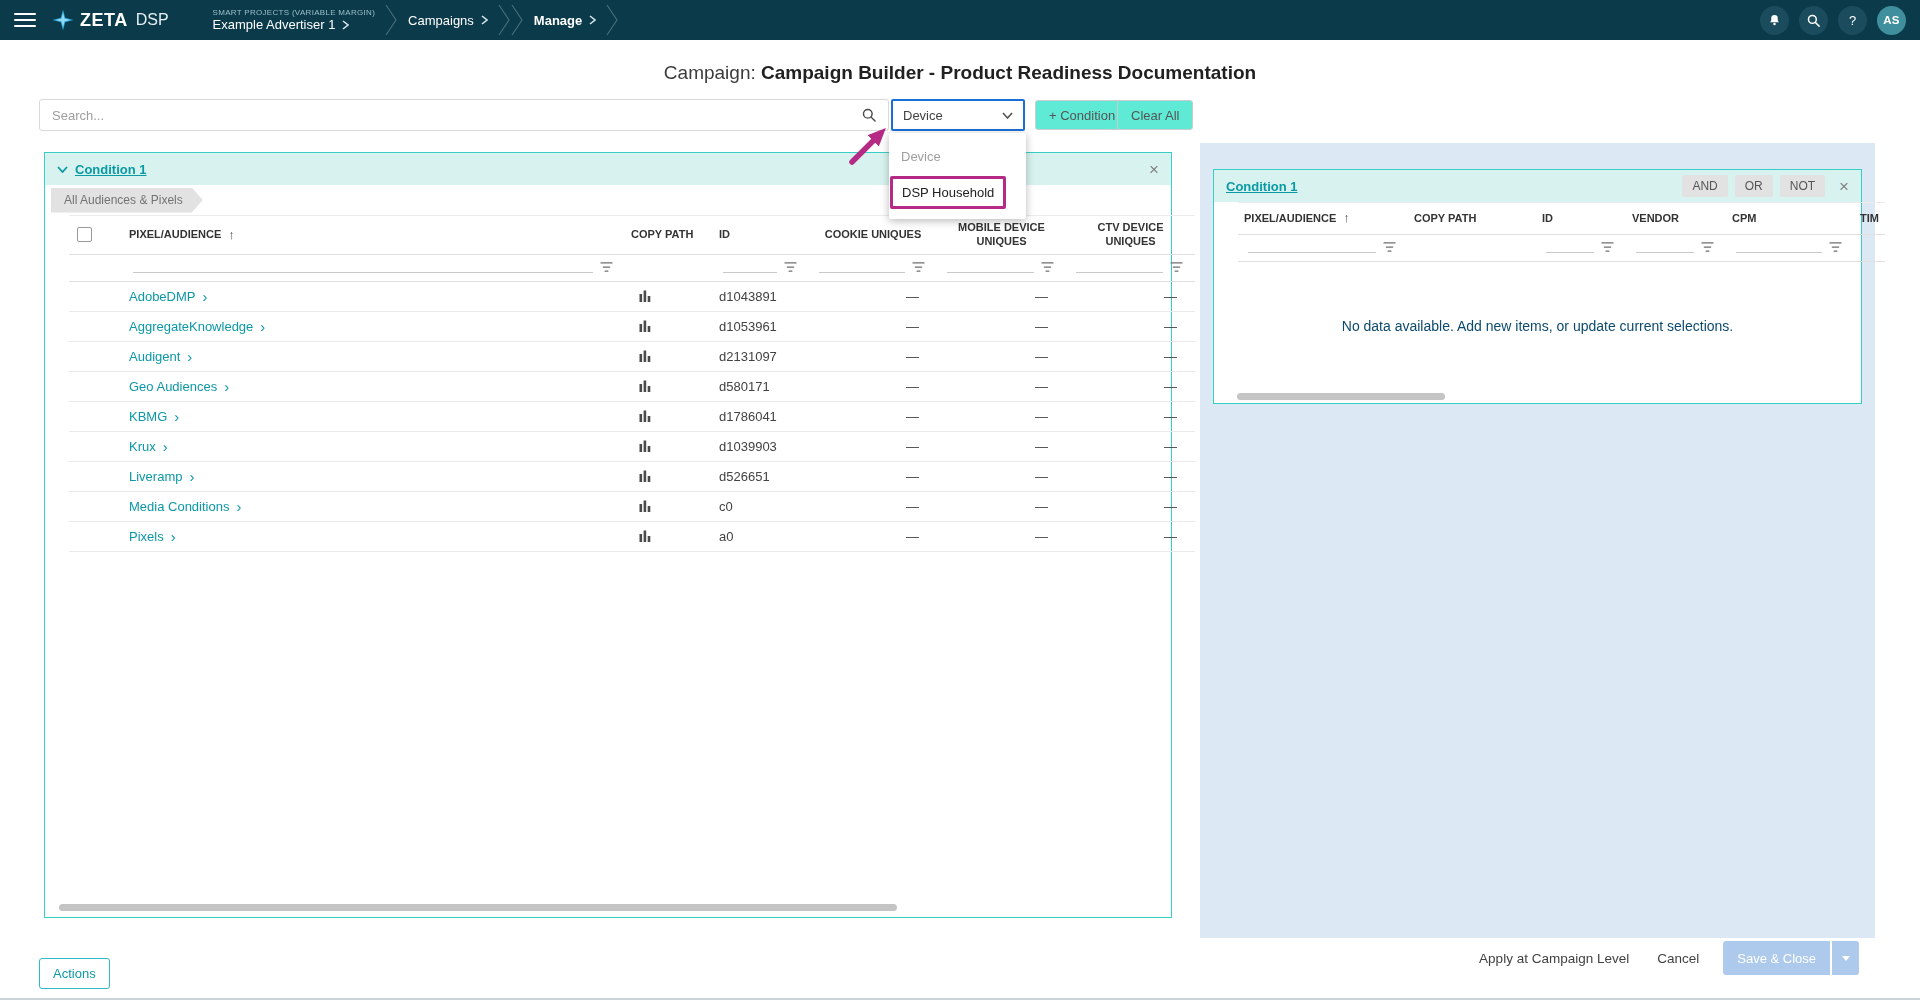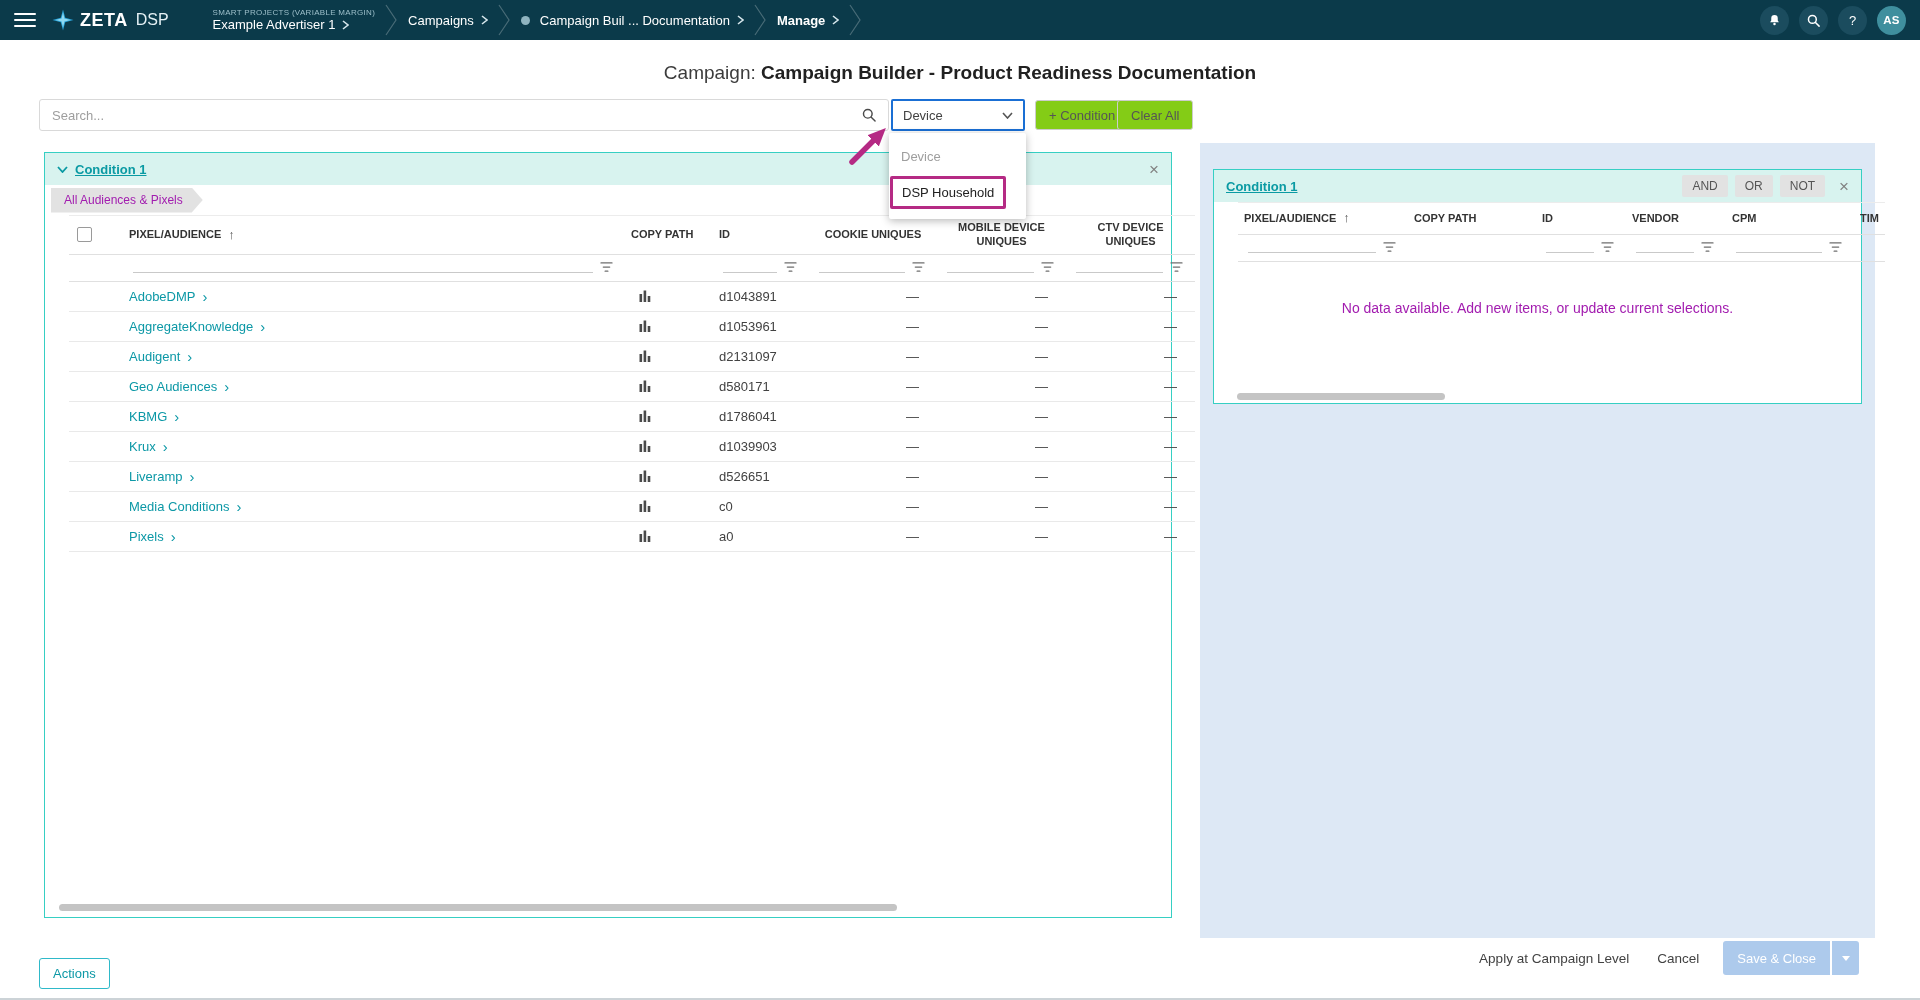--- a/index.html
+++ b/index.html
@@ -56,21 +56,21 @@
 
   .device-select {
     position: absolute; left: 891px; top: 99px; width: 134px; height: 32px;
     border: 2px solid #1a6fd4; border-radius: 2px; background: #fff;
     display: flex; align-items: center; padding: 0 10px; font-size: 13px;
     color: #424242; cursor: pointer;
   }
   .device-select .sel-chev { margin-left: auto; }
 
   .tb-btn {
-    position: absolute; top: 100px; height: 30px; background: #84cc16;
+    position: absolute; top: 100px; height: 30px; background: #5eead4;
     border: 1px solid #cccccc; border-radius: 3px; font-size: 13px; color: #555;
     padding: 0 13px; cursor: pointer; font-family: "Liberation Sans", sans-serif; white-space: nowrap;
   }
   .tb-btn.add { left: 1035px; }
   .tb-btn.clear { left: 1117px; }
 
   
   .dropdown-menu {
     position: absolute; left: 889px; top: 133px; width: 137px; background: #fff;
     border-radius: 2px; box-shadow: 0 2px 9px rgba(0,0,0,0.28); z-index: 60; padding: 7px 0;
@@ -97,21 +97,21 @@
   .panel-title.no-chev { margin-left: 0; }
   .panel-close { margin-left: 14px; color: #828282; font-size: 17px; line-height: 1; cursor: pointer; }
   .panel-header .spacer { margin-left: auto; }
   .chip {
     background: #e2e2e2; color: #555; font-size: 12px; padding: 4px 10px;
     border-radius: 2px; margin-left: 7px; cursor: pointer;
   }
 
   .tab-row { height: 30px; display: flex; align-items: center; padding-left: 6px; }
   .tab {
-    background: #e2e2e2; color: #a21caf; font-size: 12px; height: 25px; line-height: 25px;
+    background: #e2e2e2; color: #737373; font-size: 12px; height: 25px; line-height: 25px;
     padding: 0 20px 0 13px; cursor: pointer;
     clip-path: polygon(0 0, calc(100% - 11px) 0, 100% 50%, calc(100% - 11px) 100%, 0 100%);
   }
 
   table.grid { width: 100%; border-collapse: collapse; table-layout: fixed; margin-left: 24px; }
   .grid th {
     font-size: 11px; font-weight: bold; color: #333; text-align: left;
     padding: 5px 6px; border-top: 1px solid #ececec; border-bottom: 1px solid #e0e0e0;
     vertical-align: middle; line-height: 1.25; height: 32px;
   }
@@ -132,21 +132,21 @@
   .row-link { color: #0c98a6; cursor: pointer; display: inline-flex; align-items: center; gap: 7px; }
   .link-chev { font-size: 15px; line-height: 1; }
   .copy-cell svg { cursor: pointer; display: block; margin-left: 8px; }
   .id-cell { color: #424242; }
   .num-cell { text-align: right; padding-right: 18px !important; color: #555; }
 
   .hscroll { position: absolute; height: 7px; border-radius: 4px; background: #c4c4c4; cursor: pointer; }
   .hscroll.left-sb  { left: 14px; bottom: 6px; width: 838px; }
   .hscroll.right-sb { left: 23px; bottom: 3px; width: 208px; }
 
-  .empty-msg { margin-top: 38px; text-align: center; font-size: 14px; color: #a21caf; }
+  .empty-msg { margin-top: 56px; text-align: center; font-size: 14px; color: #0c4a6e; }
 
   
   .actions-btn {
     position: absolute; left: 39px; top: 958px; background: #fff;
     border: 1px solid #2fb9c9; border-radius: 3px; color: #0c98a6;
     font-size: 13px; padding: 7px 13px; cursor: pointer; font-family: "Liberation Sans", sans-serif;
   }
   .footer-right { position: absolute; right: 61px; top: 941px; display: flex; align-items: center; }
   .footer-link { font-size: 13.5px; color: #424242; cursor: pointer; }
   .footer-link.apply { margin-right: 28px; }
@@ -203,29 +203,20 @@
             <span>Campaigns</span>
           <svg width="7" height="10" viewBox="0 0 7 10">
               <polyline points="1,1 6,5 1,9" fill="none" stroke="#d6e6ec" stroke-width="1.6"></polyline>
             </svg>
         </span>
       </div>
       <svg class="sep" width="13" height="40" viewBox="0 0 13 40">
           <polyline points="1,5 11,20 1,35" fill="none" stroke="rgba(255,255,255,0.25)" stroke-width="1.2"></polyline>
         </svg>
 
-      <div class="crumb">
-        <span class="crumb-main">
-            <span class="crumb-dot"></span>
-            <span>Campaign Buil ... Documentation</span>
-          <svg width="7" height="10" viewBox="0 0 7 10">
-              <polyline points="1,1 6,5 1,9" fill="none" stroke="#d6e6ec" stroke-width="1.6"></polyline>
-            </svg>
-        </span>
-      </div>
       <svg class="sep" width="13" height="40" viewBox="0 0 13 40">
           <polyline points="1,5 11,20 1,35" fill="none" stroke="rgba(255,255,255,0.25)" stroke-width="1.2"></polyline>
         </svg>
 
       <div class="crumb">
         <span class="crumb-main bold">
             <span>Manage</span>
           <svg width="7" height="10" viewBox="0 0 7 10">
               <polyline points="1,1 6,5 1,9" fill="none" stroke="#d6e6ec" stroke-width="1.6"></polyline>
             </svg>

